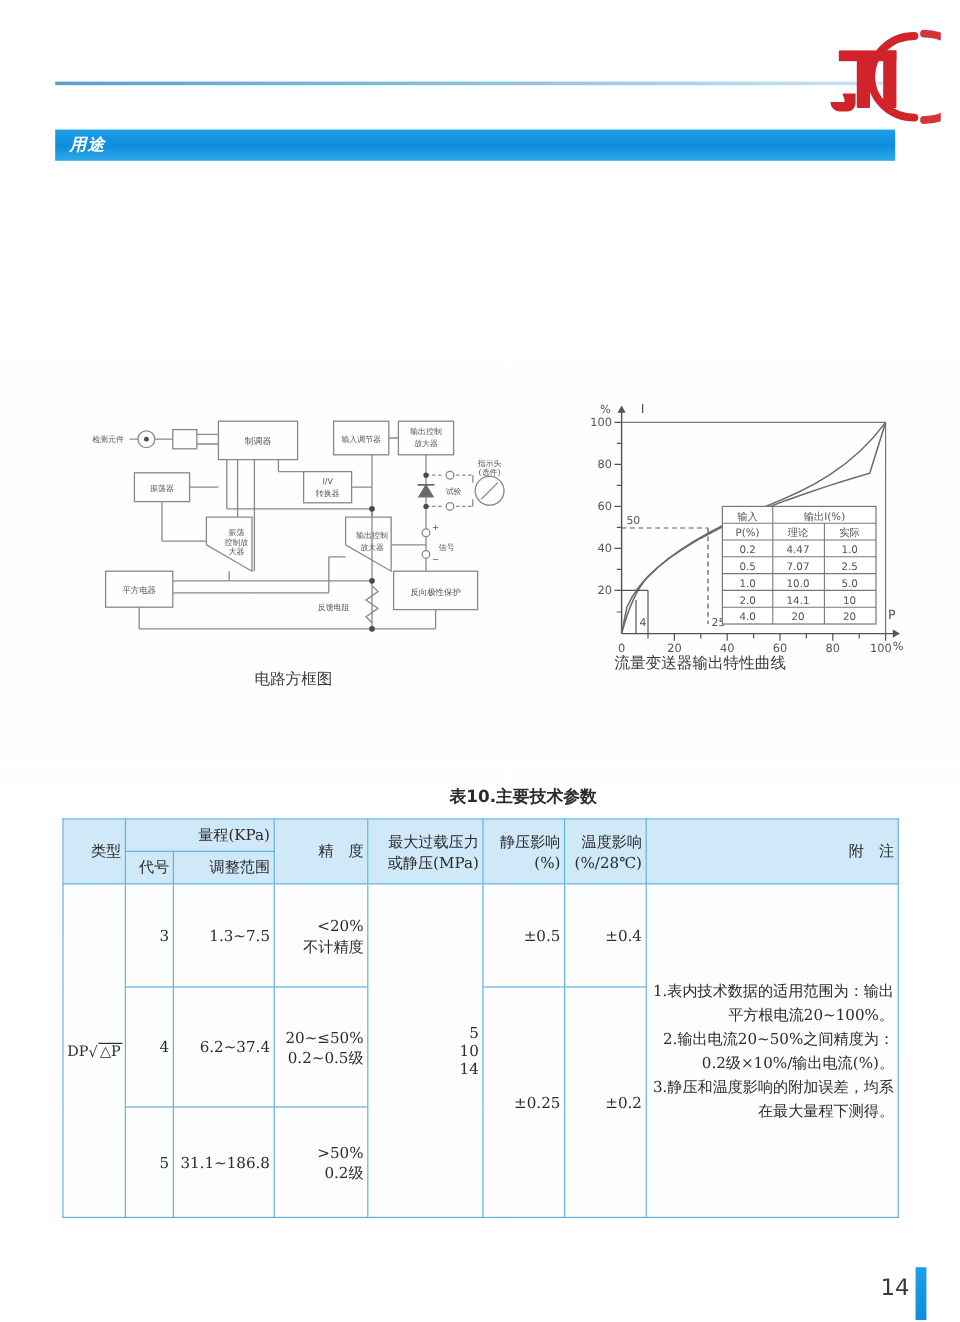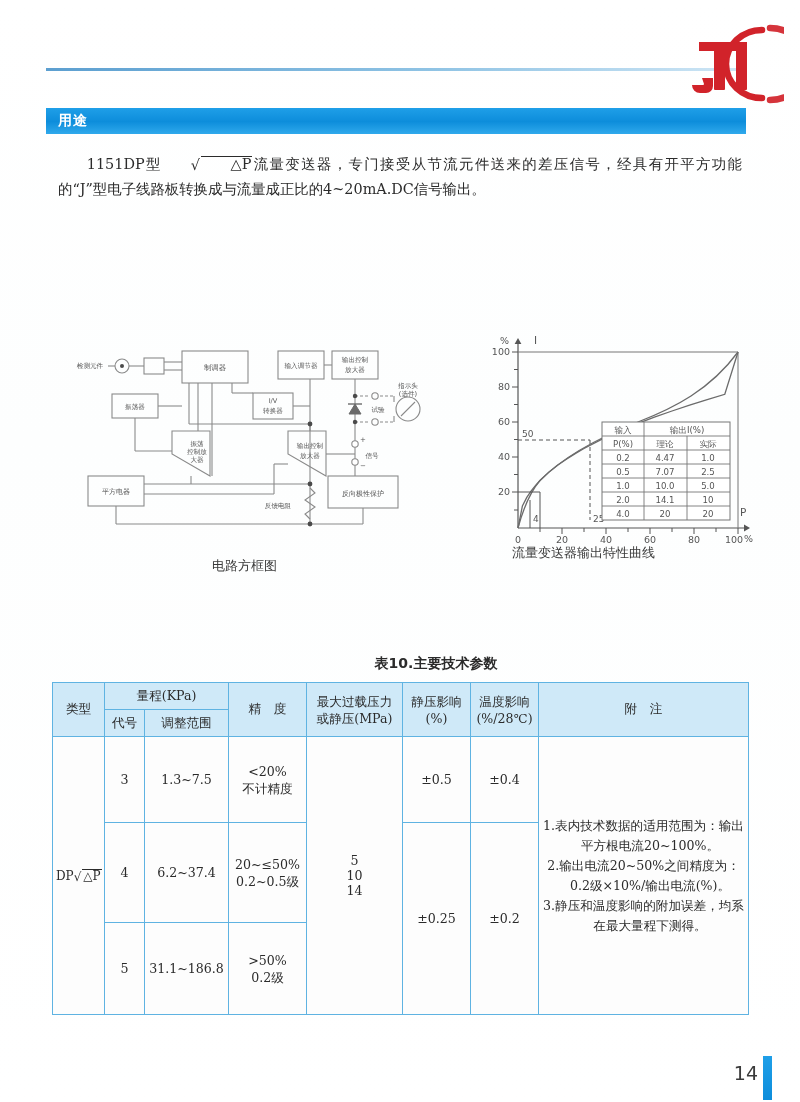--- a/index.html
+++ b/index.html
@@ -31,21 +31,21 @@
   .section-bar {
     position: absolute; height: 26px;
     background: linear-gradient(180deg, #1f9fe8 0%, #0d8ddb 52%, #2fa9ec 100%);
     display: flex; align-items: center;
   }
   .section-bar .bar-label {
     color: #ffffff; font-size: 14px; font-weight: bold;
     padding-left: 12px; letter-spacing: 1px;
     font-family: "DejaVu Sans", "Liberation Sans", sans-serif;
   }
-  #bar-usage { left: 46px; top: 108px; width: 700px; }
+  #bar-usage { left: 46px; top: 108px; width: 700px; font-style: italic; }
   #bar-specs { left: 46px; top: 628px; width: 700px; }
 
   
   .para {
     position: absolute;
     font-family: "DejaVu Serif", "Liberation Serif", serif;
     font-size: 14.4px;
     line-height: 25px;
     color: #2b2b2b;
     text-align: justify;
@@ -83,21 +83,21 @@
   }
   table.spec {
     position: absolute; left: 52px; top: 682px;
     width: 696px; border-collapse: collapse;
     font-family: "DejaVu Serif", "Liberation Serif", serif;
     font-size: 12.6px; color: #2b2b2b;
     table-layout: fixed;
   }
   table.spec th, table.spec td {
     border: 1px solid #5fb3e2;
-    text-align: center; vertical-align: middle;
+    text-align: right; vertical-align: middle;
     padding: 2px 3px;
   }
   table.spec thead th {
     background: #cfe9f8;
     font-weight: normal;
     height: 22px;
   }
   table.spec tbody td { background: #fdfdfd; }
   td.notes {
     text-align: left; vertical-align: middle;
@@ -145,23 +145,20 @@
         <rect x="33" y="20" width="48" height="9"></rect>
         <rect x="70" y="20" width="11" height="48" rx="1"></rect>
       </g>
     </svg>
   </div>
 
   <div class="section-bar" id="bar-usage">
     <span class="bar-label">用途</span>
   </div>
 
-  <div class="para" id="para-1">
-    <span>1151DP型</span><span class="sqrt-sign">√</span><span class="sqrt">△P</span><span>流量变送器，专门接受从节流元件送来的差压信号，经具有开平方功能的“J”型电子线路板转换成与流量成正比的4~20mA.DC信号输出。</span>
-  </div>
 
 
   <div class="figure" id="fig-circuit">
     <svg viewBox="0 0 390 230" width="390" height="230">
       <g fill="none" stroke="#8a8a8a" stroke-width="1.1">
 
         <circle cx="62" cy="30" r="7"></circle>
         <line x1="48" y1="30" x2="55" y2="30"></line>
         <line x1="69" y1="30" x2="84" y2="30"></line>
         <rect x="84" y="22" width="20" height="16"></rect>

